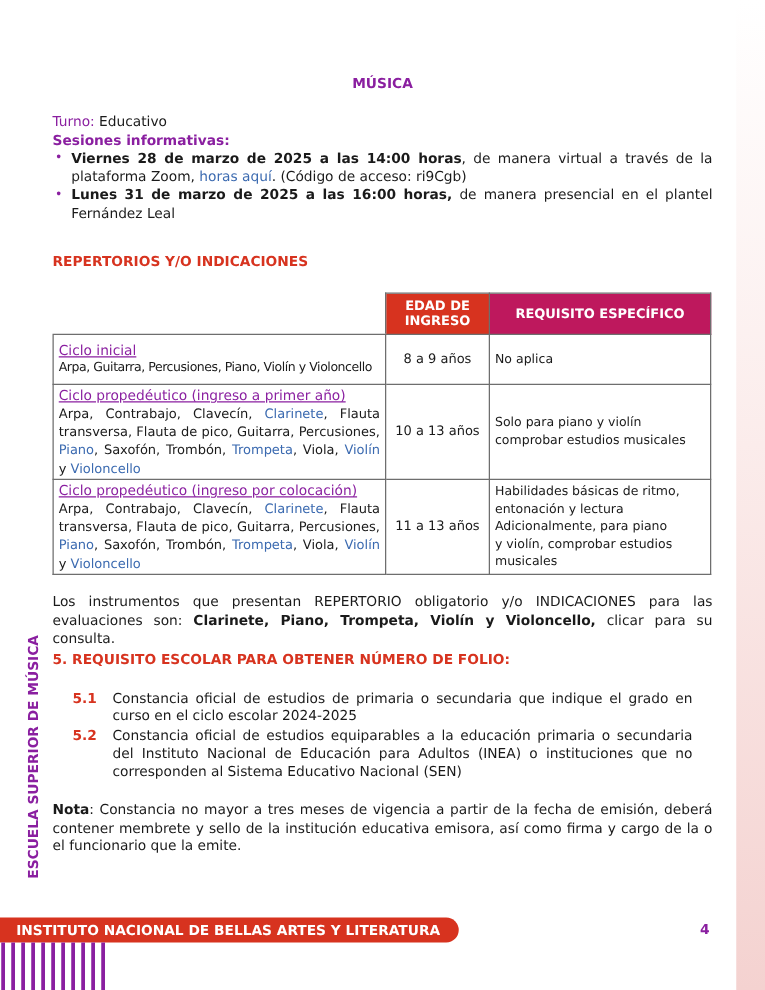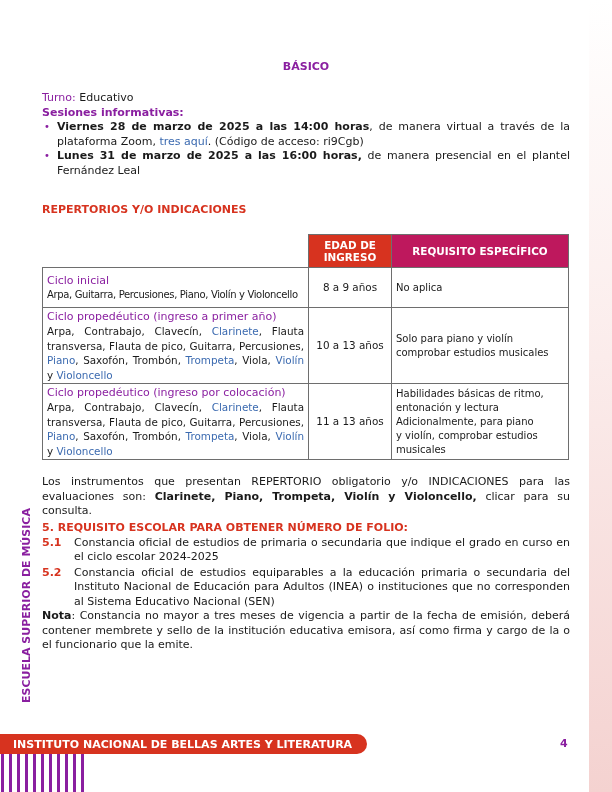--- a/index.html
+++ b/index.html
@@ -31,25 +31,25 @@
     border-collapse: collapse; font-size: 10.4px; line-height: 14.4px;
   }
   table.req td, table.req th { border: 1px solid #6e6e6e; vertical-align: middle; }
   table.req th { color: #ffffff; font-weight: bold; text-align: center; line-height: 12px; padding: 4px 4px; }
   th.blank { border: none !important; border-bottom: 1px solid #6e6e6e !important; background: transparent; }
   th.h-age { background: #d7331f; width: 74px; }
   th.h-req { background: #be185d; width: 168px; }
   td.cycle { padding: 2px 4px 1px 4px; text-align: justify; }
   td.age { text-align: center; padding: 0 4px; }
   td.reqtxt { padding: 2px 4px; font-size: 10px; line-height: 14px; }
-  .cycle-title { color: #8a1fa0; font-size: 11px; display: block; }
+  .cycle-title { color: #8a1fa0; font-size: 11px; display: block; text-decoration: underline; }
   .inst { display: block; text-align: justify; }
   .inst.tight { letter-spacing: -0.35px; font-size: 10px; }
 
-  .num-list { list-style: none; margin: 0; padding: 0; }
+  .num-list { list-style: none; margin: 16px; padding: 0; }
   .num-list li { position: relative; padding-left: 32px; text-align: justify; }
   .num-list li .num { position: absolute; left: 0; top: 0; color: #d7331f; font-weight: bold; }
 
   .side-label {
     position: absolute; left: 20px; top: 703px;
     transform-origin: 0 0; transform: rotate(-90deg);
     color: #8a1fa0; font-weight: bold; font-size: 11px; white-space: nowrap;
     width: 186px; text-align: left;
   }
   .footer-bar {
@@ -62,32 +62,32 @@
     position: absolute; left: 560px; top: 737px; color: #8a1fa0; font-weight: bold; font-size: 11px;
   }
   .stripes { position: absolute; left: 0; top: 754px; height: 38px; width: 86px; }
   .stripes span { position: absolute; top: 0; width: 3px; height: 38px; background: #8a1fa0; }
 </style>
 </head>
 <body>
 
 <div class="right-strip"></div>
 
-<div class="page-title">BÁSICO</div>
+<div class="page-title">MÚSICA</div>
 
 <div class="block" style="top:91px;">
   <div>
     <span class="purple" style="font-weight:normal;">Turno:</span>
     <span>Educativo</span>
   </div>
   <div class="purple">Sesiones informativas:</div>
   <ul class="bullets">
     <li>
       <span class="dot">•</span>
-      <b>Viernes 28 de marzo de 2025 a las 14:00 horas</b><span>, de manera virtual a través de la plataforma Zoom, </span><a class="link">tres aquí</a><span>. (Código de acceso: ri9Cgb)</span>
+      <b>Viernes 28 de marzo de 2025 a las 14:00 horas</b><span>, de manera virtual a través de la plataforma Zoom, </span><a class="link">horas aquí</a><span>. (Código de acceso: ri9Cgb)</span>
     </li>
     <li>
       <span class="dot">•</span>
       <b>Lunes 31 de marzo de 2025 a las 16:00 horas,</b><span> de manera presencial en el plantel Fernández Leal</span>
     </li>
   </ul>
 </div>
 
 <div class="block section-head red" style="top:203px;">
   <div>REPERTORIOS Y/O INDICACIONES</div>

